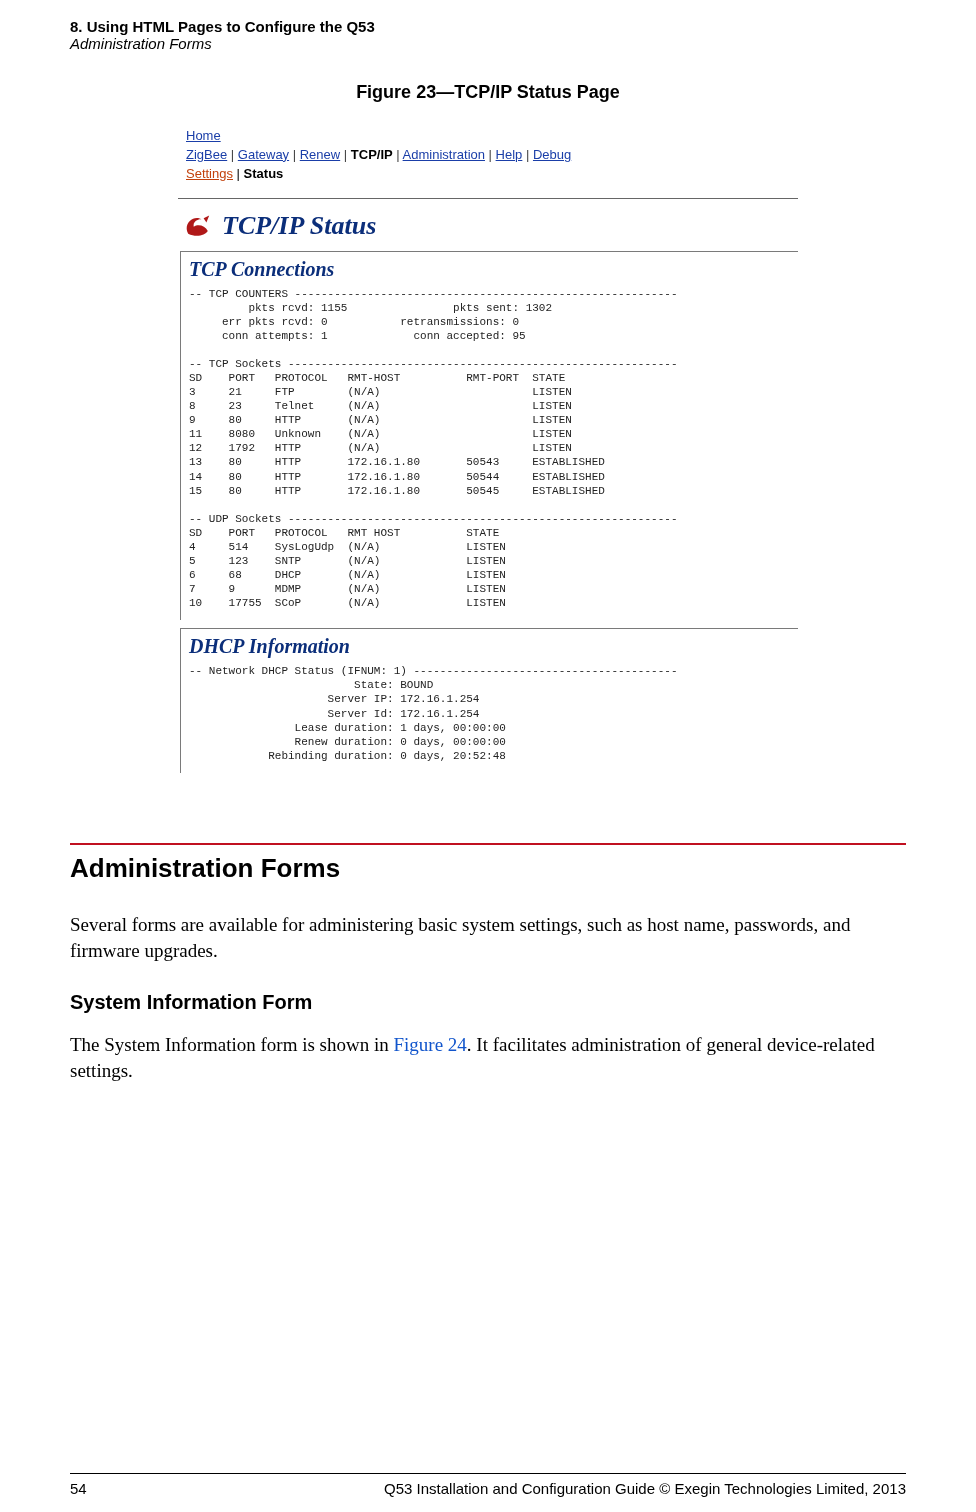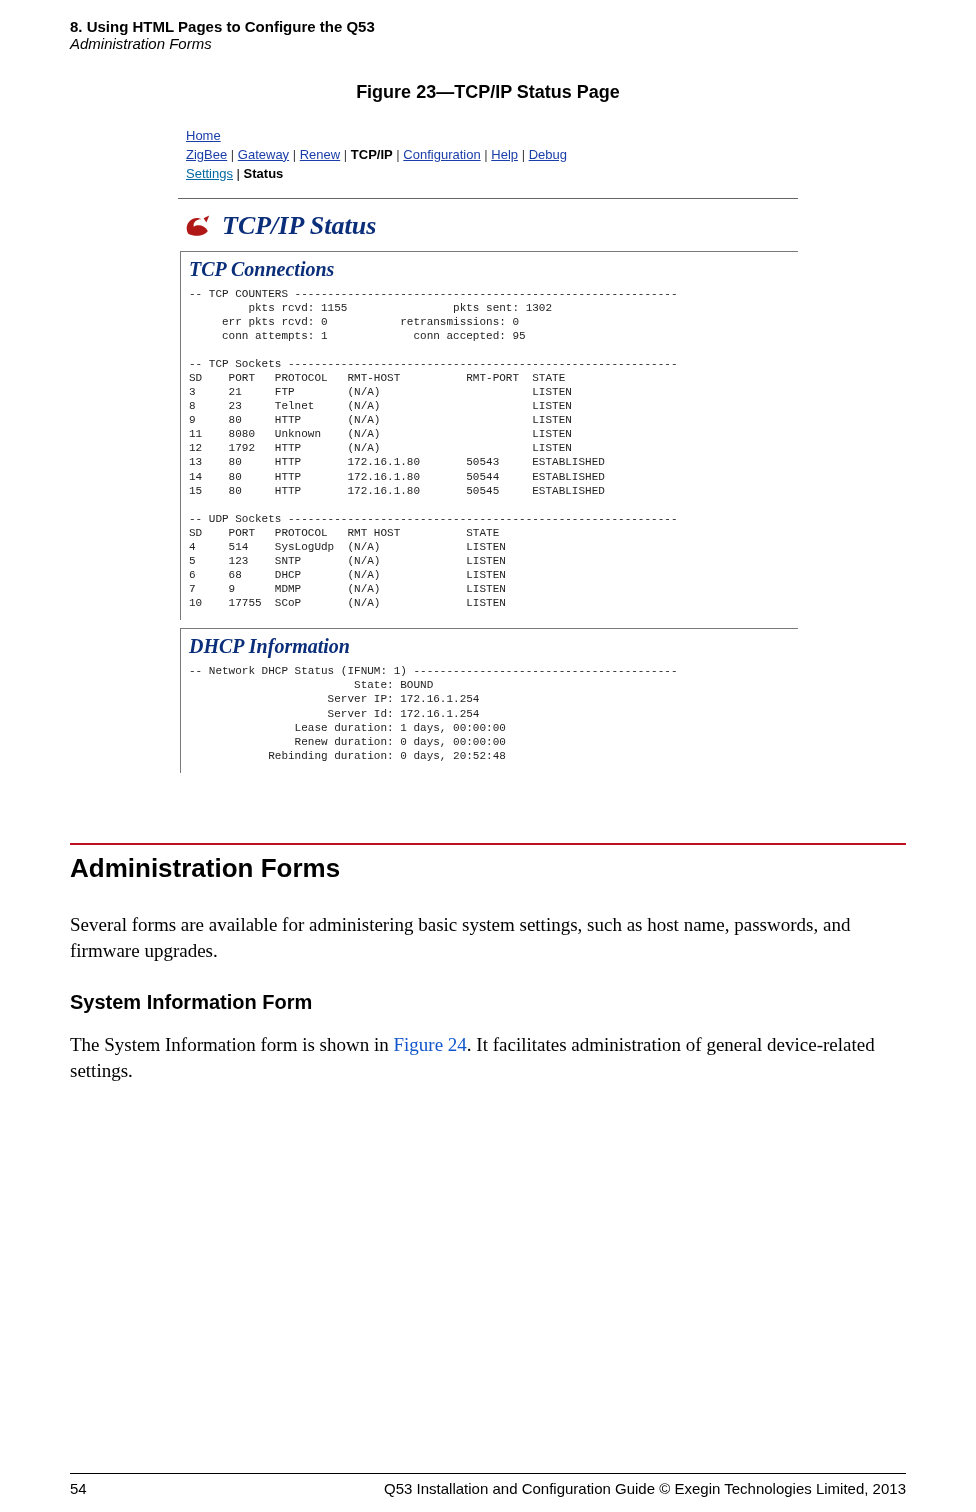--- a/index.html
+++ b/index.html
@@ -8,21 +8,21 @@
   .running-header { padding-top: 18px; font-size: 15px; }
   .running-header .chap { font-weight: 700; }
   .running-header .sub { font-style: italic; }
   .figcap { text-align: center; font-weight: 700; font-size: 18px; margin-top: 30px; margin-bottom: 18px; }
   .shot { margin: 8px auto; width: 620px; }
   .shot-nav { font-size: 13px; line-height: 1.45; padding: 6px 8px 10px 8px; }
   .shot-nav .home { color: #1a3ea8; text-decoration: underline; }
   .shot-nav .crumbs a { color: #1a3ea8; text-decoration: underline; }
   .shot-nav .crumbs .sep { color: #444; }
   .shot-nav .crumbs .current { font-weight: 700; color: #000; text-decoration: none; }
-  .shot-nav .subnav a { color: #0369a1; text-decoration: underline; }
+  .shot-nav .subnav a { color: #c2410c; text-decoration: underline; }
   .shot-nav .subnav .current { font-weight: 700; color: #000; text-decoration: none; }
   .hr { border: none; border-top: 1px solid #666; margin: 4px 0 6px 0; }
   .status-title { display: flex; align-items: center; gap: 10px; padding: 6px 6px 10px 6px; }
   .status-title .logo { width: 28px; height: 24px; }
   .status-title h2 { font-family: "Times New Roman", Times, serif; font-weight: 700; font-size: 26px; color: #0b2e7a; font-style: italic; }
   .panel { border: 1px solid #7a7a7a; border-right: none; border-bottom: none; padding: 6px 8px 10px 8px; margin-left: 2px; }
   .panel h3 { font-family: "Times New Roman", Times, serif; font-style: italic; font-weight: 700; color: #0b2e7a; font-size: 20px; margin-bottom: 6px; }
   .pre { font-family: "Courier New", Courier, monospace; font-size: 11px; line-height: 1.28; white-space: pre; color: #222; }
   .section-rule { border: none; border-top: 2px solid #c01020; margin: 70px 0 8px 0; }
   h1.section { font-weight: 700; font-size: 26px; margin-bottom: 28px; }
@@ -44,21 +44,21 @@
   <div class="figcap">Figure 23—TCP/IP Status Page</div>
 
   <div class="shot">
     <div class="shot-nav">
       <div><a class="home">Home</a></div>
       <div class="crumbs">
         <a>ZigBee</a><span class="sep"> | </span>
         <a>Gateway</a><span class="sep"> | </span>
         <a>Renew</a><span class="sep"> | </span>
         <span class="current">TCP/IP</span><span class="sep"> | </span>
-        <a>Configuration</a><span class="sep"> | </span>
+        <a>Administration</a><span class="sep"> | </span>
         <a>Help</a><span class="sep"> | </span>
         <a>Debug</a>
       </div>
       <div class="subnav">
         <a>Settings</a><span class="sep"> | </span>
         <span class="current">Status</span>
       </div>
     </div>
     <hr class="hr">
     <div class="status-title">

